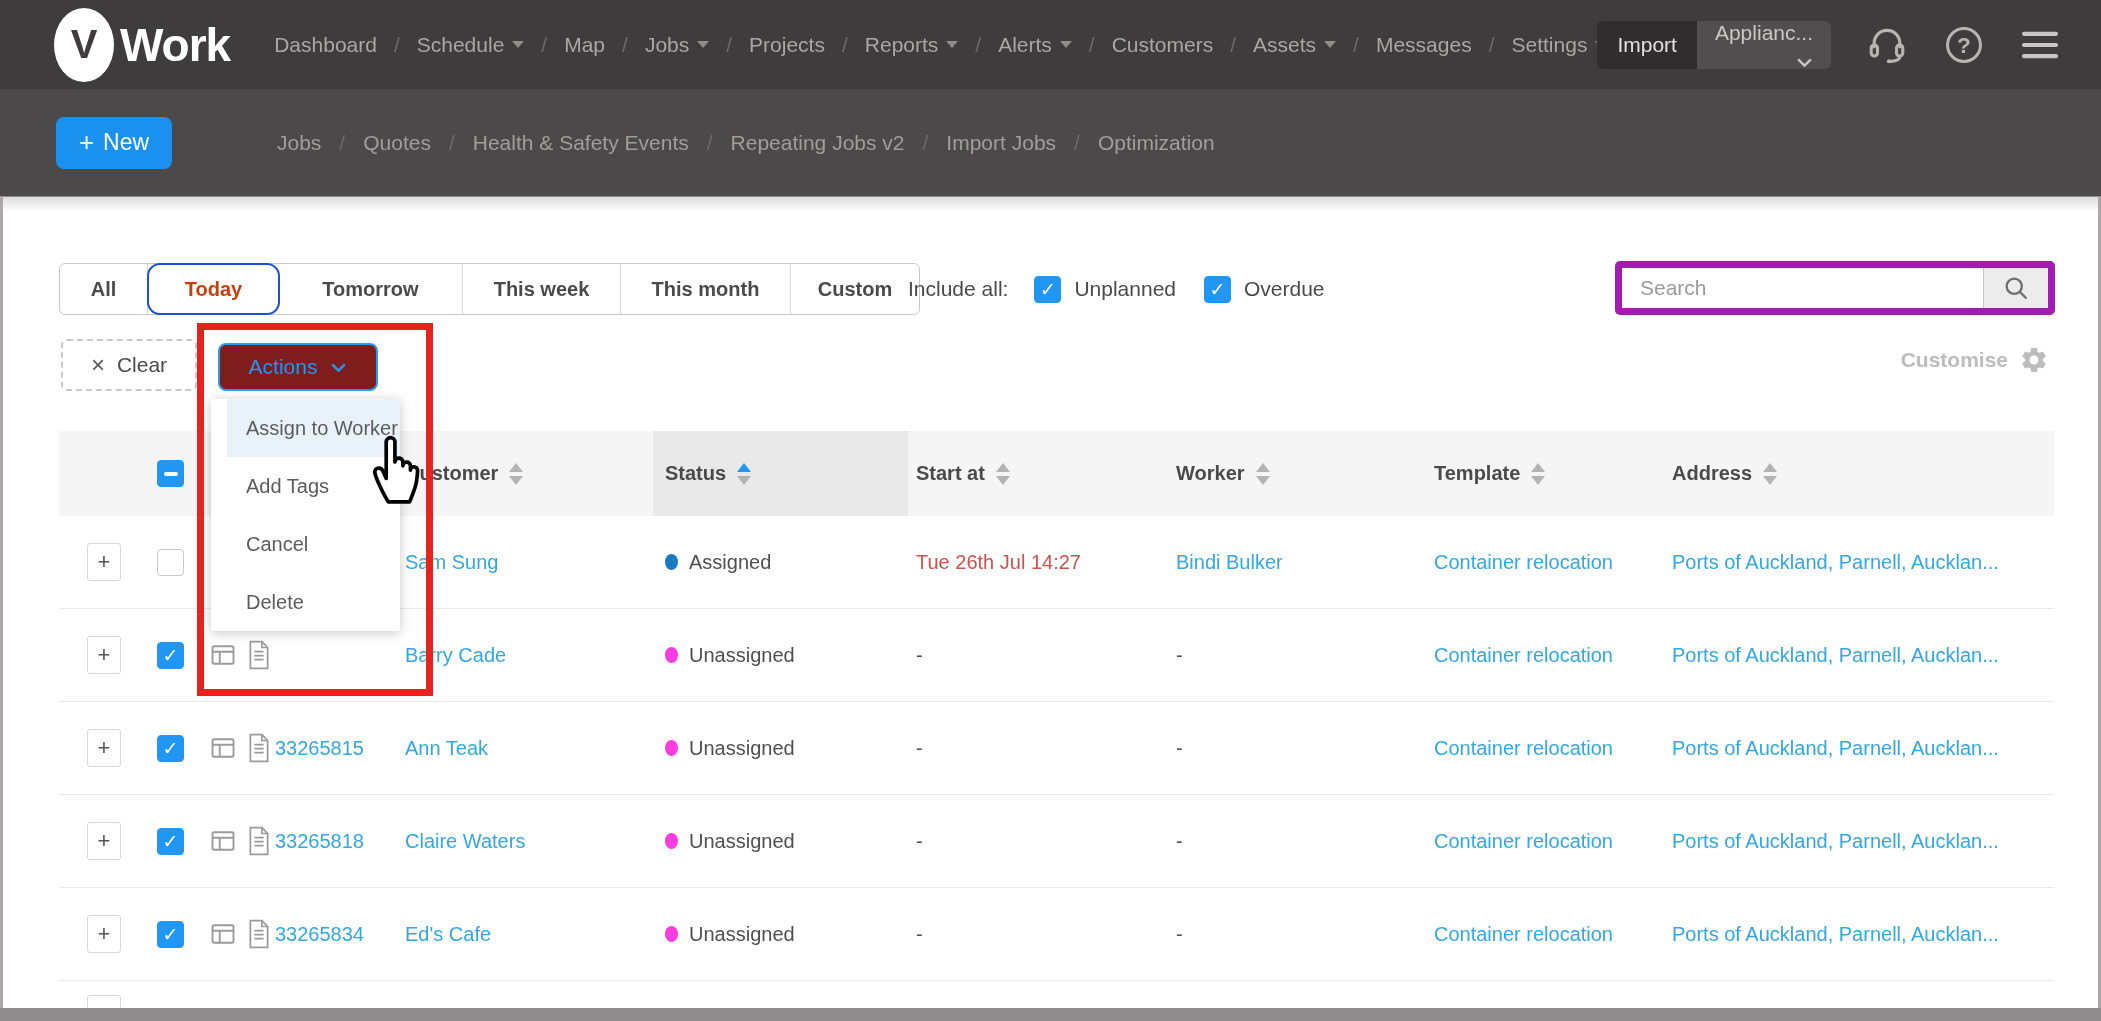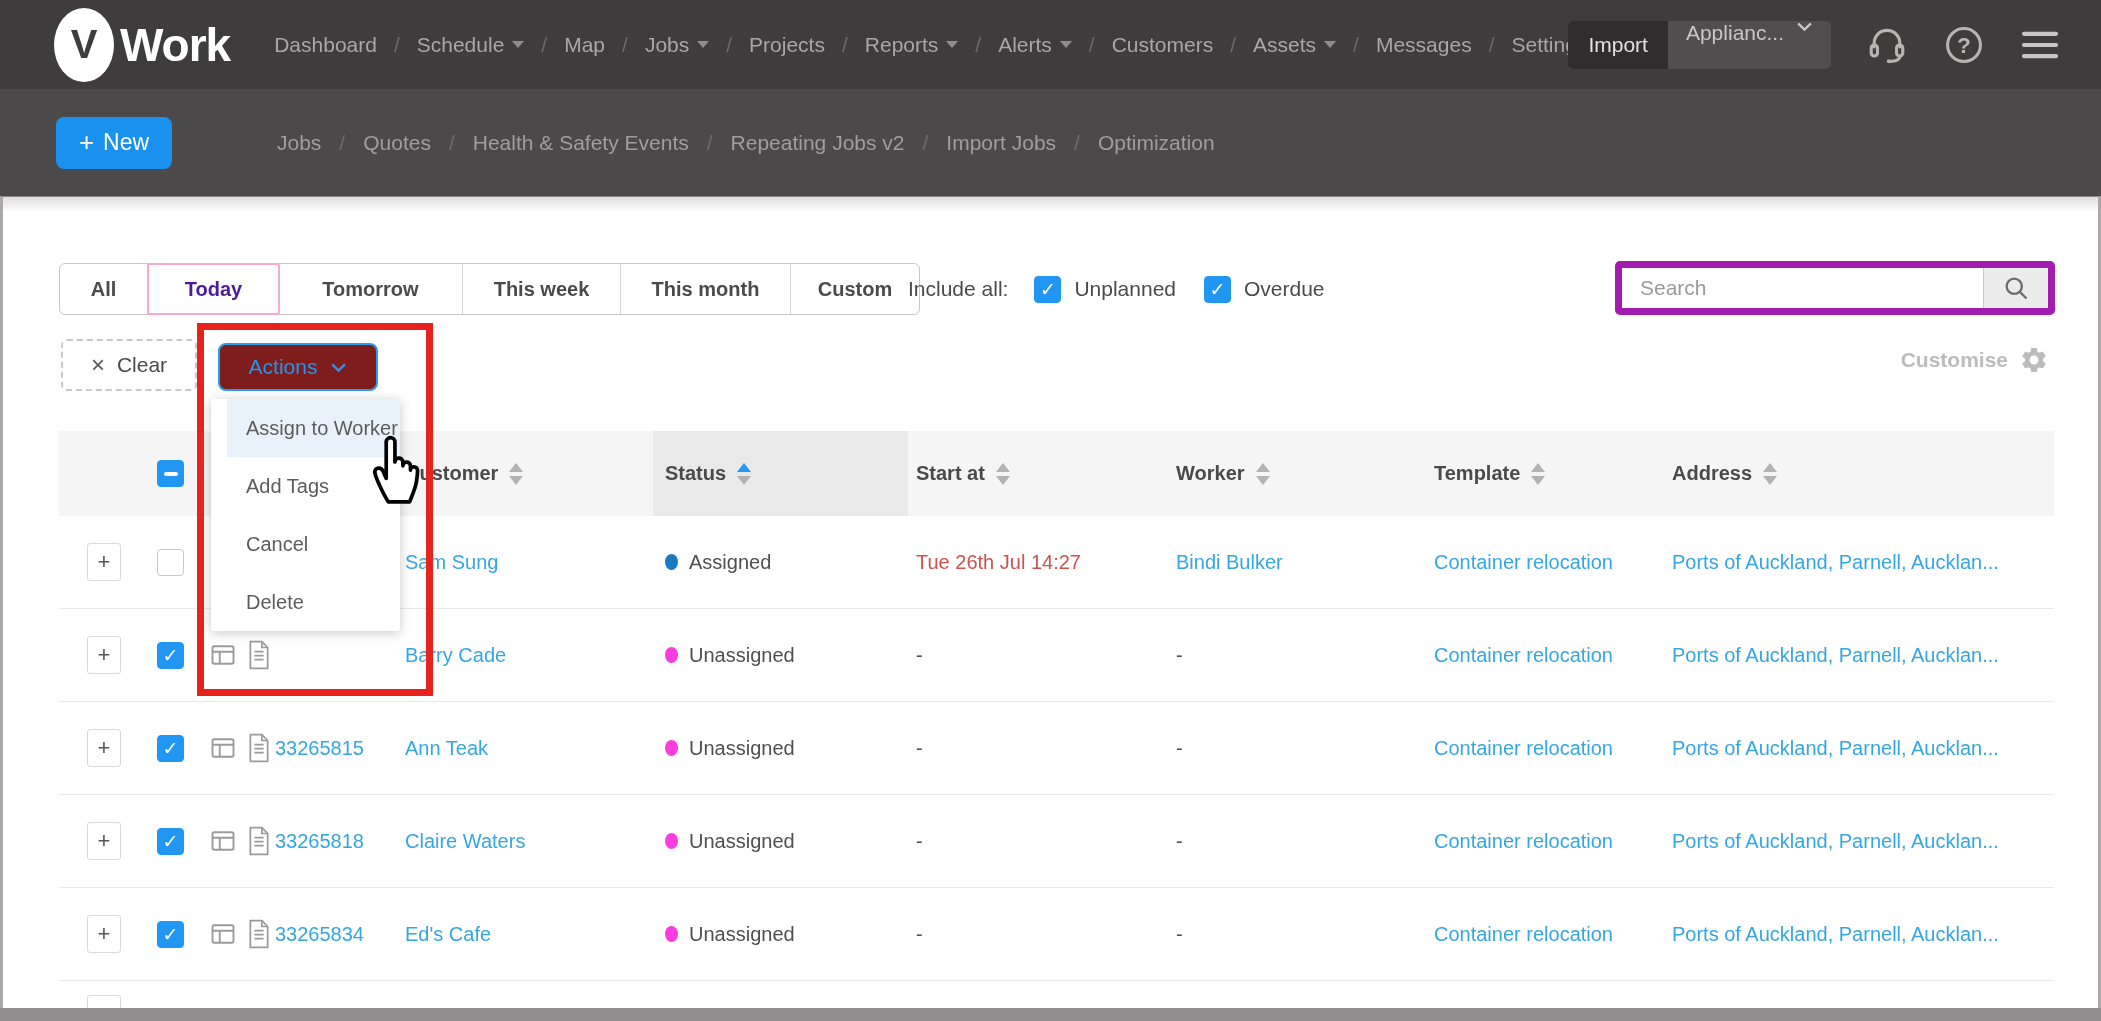--- a/index.html
+++ b/index.html
@@ -13,35 +13,35 @@
   .brand .oval{width:60px;height:74px;background:#fff;border-radius:50%;display:flex;align-items:center;justify-content:center;}
   .brand .oval span{color:#3e3c3c;font-weight:bold;font-size:40px;}
   .brand .work{color:#fff;font-weight:bold;font-size:46px;letter-spacing:-1px;margin-left:6px;}
   .navitems{display:flex;align-items:center;gap:17px;font-size:21px;color:#a9a6a6;}
   .navitem{display:flex;align-items:center;cursor:pointer;text-align:right;}
   .sep{color:#6d6a6a;}
   .caret{width:0;height:0;border-left:6px solid transparent;border-right:6px solid transparent;border-top:7px solid #8f8c8c;display:inline-block;margin-left:8px;}
   .nav-right{position:absolute;right:40px;top:0;height:89px;display:flex;align-items:center;gap:34px;}
   .group-pill{display:flex;height:48px;border-radius:6px;overflow:hidden;font-size:21px;}
   .group-pill .seg1{background:#2f2d2d;color:#e2e0e0;display:flex;align-items:center;padding:0 20px;cursor:pointer;}
-  .group-pill .seg2{background:#504e4e;color:#c9c6c6;display:flex;align-items:flex-start;gap:12px;padding:0 18px;cursor:pointer;}
+  .group-pill .seg2{background:#504e4e;color:#c9c6c6;display:flex;align-items:flex-end;gap:12px;padding:0 18px;cursor:pointer;flex-direction:column;}
   .tn-icon{color:#b7b4b4;display:flex;align-items:center;cursor:pointer;}
   
   .subnav{position:absolute;left:0;top:89px;right:0;height:107px;background:#4b4949;display:flex;align-items:center;z-index:10;}
   .new-btn{margin-left:56px;width:116px;height:52px;background:#1a91ee;border:none;border-radius:8px;color:#fff;font-size:23px;display:flex;align-items:center;justify-content:center;gap:9px;cursor:pointer;font-family:inherit;}
   .subitems{display:flex;align-items:center;gap:18px;font-size:21px;color:#a09d9d;margin-left:105px;}
   .subitem{cursor:pointer;}
   
   .content{position:absolute;left:0;top:196px;right:0;bottom:0;background:#fff;border-left:3px solid #aaa8a8;border-right:3px solid #aaa8a8;border-top:1px solid #8a8888;}
   .content::before{content:"";position:absolute;left:0;top:0;right:0;height:15px;background:linear-gradient(#dedede,#ffffff);}
   
   .tabs{position:absolute;left:56px;top:66px;height:52px;display:flex;border:1px solid #c9c9c9;border-radius:6px;background:#fff;box-sizing:border-box;}
   .tab{display:flex;align-items:center;justify-content:center;font-size:20px;font-weight:bold;color:#4a4a4a;border-right:1px solid #d8d8d8;cursor:pointer;box-sizing:border-box;}
   .tab:last-child{border-right:none;}
-  .tab.active{border:2px solid #f9a8d4;color:#4c1d95;margin:-1px;border-radius:3px;z-index:2;background:#fff;}
+  .tab.active{border:2px solid #1d4ed8;color:#c2410c;margin:-1px;border-radius:13px;z-index:2;background:#fff;}
   .include{position:absolute;left:905px;top:66px;height:52px;display:flex;align-items:center;gap:26px;font-size:21px;color:#4a4a4a;}
   .inc-box{display:flex;align-items:center;gap:13px;cursor:pointer;}
   .cb{width:27px;height:27px;border-radius:4px;border:1px solid #c9c9c9;background:#fff;box-sizing:border-box;display:inline-flex;align-items:center;justify-content:center;flex:0 0 auto;}
   .cb.checked{background:#2196f3;border-color:#2196f3;}
   .cb.checked::after{content:"✓";color:#fff;font-size:19px;font-weight:bold;}
   .cb.indeterminate{background:#2196f3;border-color:#2196f3;}
   .cb.indeterminate::after{content:"";width:14px;height:4px;border-radius:2px;background:#fff;}
   .search{position:absolute;left:1612px;top:64px;width:440px;height:54px;border:7px solid #a21caf;border-radius:5px;display:flex;overflow:hidden;box-sizing:border-box;background:#fff;}
   .search input{flex:1;border:none;outline:none;padding:0 18px;font-size:21px;color:#4f4f4f;font-family:inherit;}
   .search input::placeholder{color:#9a9a9a;}

